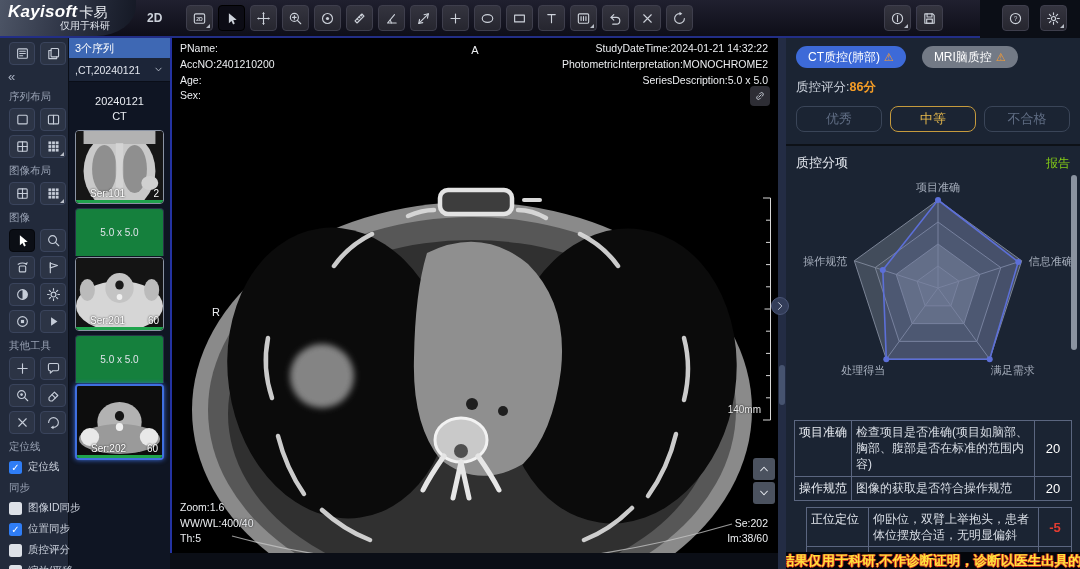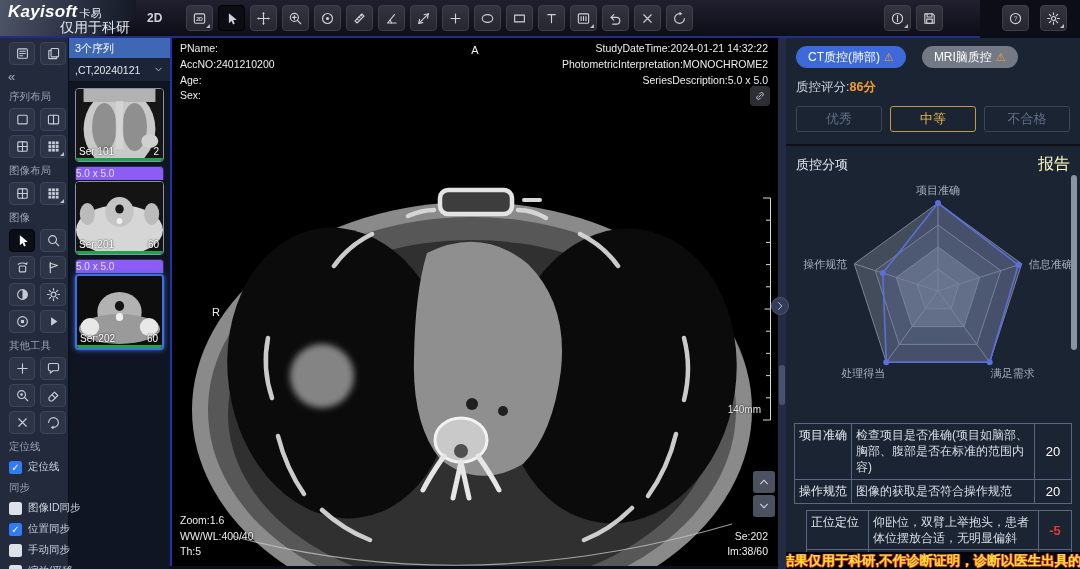--- a/index.html
+++ b/index.html
@@ -4,22 +4,22 @@
 <style>
   html,body{margin:0;padding:0;background:#000;}
   body{width:1080px;height:569px;overflow:hidden;font-family:"Liberation Sans","DejaVu Sans",sans-serif;position:relative;}
   .stage{position:absolute;inset:0;background:#0b0e16;}
 
   
   .topbar{position:absolute;left:0;top:0;width:980px;height:38px;background:linear-gradient(#20202f,#0e0e18);border-bottom:2px solid #222e86;box-sizing:border-box;z-index:20;}
   .logo{position:absolute;left:0;top:0;width:136px;height:36px;background:linear-gradient(100deg,#4d5566 0%,#2b3142 55%,#141824 100%);border-bottom-right-radius:40px 30px;padding:2px 0 0 8px;box-sizing:border-box;}
   .logo-line1{display:flex;align-items:baseline;gap:2px;}
   .logo-k{font-size:17px;font-weight:bold;font-style:italic;color:#fff;letter-spacing:.3px;}
-  .logo-cn{font-size:11px;color:#eef1f6;}
-  .logo-sub{font-size:14px;color:#e6eaf2;margin:-3px 0 0 52px;}
+  .logo-cn{font-size:14px;color:#eef1f6;}
+  .logo-sub{font-size:10px;color:#e6eaf2;margin:-3px 0 0 52px;}
   .mode2d{position:absolute;left:147px;top:11px;font-size:12px;font-weight:bold;color:#ccd1da;}
   .tb-group{position:absolute;top:5px;display:flex;gap:5px;}
   .tbtn{position:relative;width:27px;height:26px;border-radius:4px;background:linear-gradient(#34343f,#26262f);border:1px solid #3e3e4c;color:#cdd2da;display:flex;align-items:center;justify-content:center;box-sizing:border-box;cursor:pointer;}
   .tbtn.active{background:#0c0c15;border-color:#000;}
   .tbtn .corner{position:absolute;right:2px;bottom:2px;width:0;height:0;border-left:4px solid transparent;border-bottom:4px solid #b9bec8;}
   .tb-sep{position:absolute;left:916px;top:7px;width:1px;height:22px;background:#3c3c4e;}
 
   
   .toolsbar{position:absolute;left:0;top:38px;bottom:0;width:69px;background:#222a3b;border-right:1px solid #0b0f18;box-sizing:border-box;z-index:10;}
   .sb-grid{display:grid;grid-template-columns:26px 26px;gap:4px 5px;margin-left:9px;}
@@ -32,30 +32,30 @@
   .chk-box{width:13px;height:13px;border-radius:2.5px;background:#dde1e8;flex:0 0 auto;display:flex;align-items:center;justify-content:center;font-size:10px;color:#fff;cursor:pointer;}
   .chk-box.on{background:#2f7df6;}
   .chk-lab{color:#cdd3de;font-size:10.5px;white-space:nowrap;}
 
   
   .seriesbar{position:absolute;left:69px;top:38px;bottom:0;width:101px;background:#0f1523;z-index:9;}
   .series-head{height:20px;line-height:20px;background:#3e68b4;color:#fff;font-size:11px;padding-left:6px;}
   .series-dd{height:23px;display:flex;align-items:center;justify-content:space-between;padding:0 6px;background:#1c2538;color:#e2e6ee;font-size:10.5px;cursor:pointer;border-bottom:1px solid #0a0e18;}
   .ddc{color:#c2c9d6;display:flex;}
   .series-group{margin-top:12px;text-align:center;color:#e8ebf1;font-size:11px;line-height:1.35;}
-  .th-head{margin:4px 6px 0;text-align:left;color:#dfe3ea;font-size:10px;background:#8b5cf6;border:1px solid #2a3349;border-bottom:none;border-radius:4px 4px 0 0;padding:1px 0;}
+  .th-head{margin:4px 6px 0;text-align:center;color:#dfe3ea;font-size:10px;background:#15803d;border:1px solid #2a3349;border-bottom:none;border-radius:4px 4px 0 0;padding:18px 0;}
   .th-frame{position:relative;margin:1px 6px 0;height:72px;border:1px solid #8a93a3;border-radius:4px;overflow:hidden;background:#111;cursor:pointer;}
   .th-frame.first{margin-top:6px;}
   .th-frame.sel{border:2px solid #3f6fe0;box-shadow:0 0 5px #3f6fe0;}
-  .th-ser{position:absolute;left:3px;bottom:4px;color:#fff;font-size:10px;text-shadow:0 0 2px #000;}
+  .th-ser{position:absolute;left:14px;bottom:4px;color:#fff;font-size:10px;text-shadow:0 0 2px #000;}
   .th-cnt{position:absolute;right:4px;bottom:4px;color:#fff;font-size:10px;text-shadow:0 0 2px #000;}
   .th-bar{position:absolute;left:0;right:0;bottom:0;height:3px;background:#1fa34c;}
 
   
-  .viewer{position:absolute;left:170px;top:38px;bottom:3px;width:608px;background:#0369a1;border-left:2px solid #2433a2;box-sizing:border-box;overflow:hidden;z-index:5;}
+  .viewer{position:absolute;left:170px;top:38px;bottom:16px;width:608px;background:#0369a1;border-left:2px solid #2433a2;box-sizing:border-box;overflow:hidden;z-index:5;}
   .ct{position:absolute;inset:0;}
   .ovl{position:absolute;color:#eceef1;font-size:10.5px;line-height:1.5;text-shadow:0 0 2px #000;z-index:6;}
   .o-tl{left:8px;top:3px;}
   .o-tc{left:50%;top:4px;transform:translateX(-50%);font-size:11px;}
   .o-tr{right:10px;top:3px;text-align:right;}
   .o-r{left:40px;top:266px;font-size:11px;}
   .o-bl{left:8px;bottom:6px;}
   .o-br{right:10px;bottom:6px;text-align:right;}
   .linkbtn{position:absolute;right:8px;top:48px;width:20px;height:20px;border-radius:4px;background:#2d2d34;color:#cfd4dc;display:flex;align-items:center;justify-content:center;cursor:pointer;z-index:7;}
   .ruler{position:absolute;right:3px;top:158px;z-index:6;}
@@ -71,26 +71,26 @@
   
   .qcpanel{position:absolute;left:786px;top:38px;bottom:0;width:294px;background:#1b2433;box-sizing:border-box;padding:0 8px;overflow:hidden;z-index:6;}
   .qc-tabs{display:flex;gap:16px;padding:8px 0 5px 2px;}
   .pill{display:flex;align-items:center;gap:4px;height:22px;padding:0 12px;border-radius:12px;font-size:12px;color:#fff;cursor:pointer;white-space:nowrap;}
   .pill.on{background:#3d6ad8;}
   .pill.off{background:#737a86;}
   .warn{color:#ff9d2e;font-size:11px;}
   .qc-score{margin:6px 0 0 2px;font-size:12.5px;color:#ccd2dc;}
   .qc-score .orange{color:#f59d27;font-weight:bold;}
   .qc-grades{display:flex;gap:8px;margin:10px 2px 0;}
-  .grade{flex:1;height:26px;line-height:24px;text-align:center;border:1px solid #3a4558;border-radius:3px;color:#5f6c83;font-size:13px;box-sizing:border-box;cursor:pointer;}
+  .grade{flex:1;height:26px;line-height:24px;text-align:center;border:1px solid #3a4558;border-radius:8px;color:#5f6c83;font-size:13px;box-sizing:border-box;cursor:pointer;}
   .grade.on{border-color:#c59a3d;color:#e7b94c;}
   .qc-divider{height:2px;background:#0d1117;margin:12px -8px 0;}
   .qc-sec{display:flex;justify-content:space-between;align-items:center;margin-top:8px;padding:0 2px;}
   .qc-sec .t{font-size:13px;color:#e4e8ef;}
-  .qc-sec .r{font-size:16px;color:#fef9c3;cursor:pointer;font-family:Liberation Serif, serif;}
+  .qc-sec .r{font-size:12px;color:#84cc16;cursor:pointer;font-family:Liberation Serif, serif;}
   #radar{display:flex;justify-content:center;margin-top:4px;}
   #qc-table{margin-top:2px;font-size:12px;}
   .tbl{display:grid;border:1px solid #5b6680;}
   .tbl.main{grid-template-columns:57px 1fr 36px;}
   .tbl.sub{margin:6px 0 0 12px;grid-template-columns:62px 1fr 32px;}
   .cell{padding:3px 4px;color:#d9dee6;line-height:1.35;box-sizing:border-box;}
   .cell.br{border-right:1px solid #5b6680;}
   .cell.bb{border-bottom:1px solid #5b6680;}
   .cell.lab{color:#e6eaf0;}
   .cell.sc{display:flex;align-items:center;justify-content:center;color:#fff;font-size:13px;}
@@ -503,38 +503,42 @@
         <div class="chk-row">
           <span class="chk-box "></span>
           <span class="chk-lab">图像ID同步</span>
         </div>
         <div class="chk-row">
           <span class="chk-box on">✓</span>
           <span class="chk-lab">位置同步</span>
         </div>
         <div class="chk-row">
           <span class="chk-box "></span>
-          <span class="chk-lab">手动同步</span>
+          <span class="chk-lab">质控评分</span>
         </div>
         <div class="chk-row">
           <span class="chk-box "></span>
           <span class="chk-lab">缩放/平移</span>
         </div>
       </div>
   </div>
 
   <div class="seriesbar">
     <div class="series-head">3个序列</div>
     <div class="series-dd">
       <span>,CT,20240121</span>
       <span class="ddc">
           <svg width="11" height="11" viewBox="0 0 16 16" fill="none" stroke="currentColor" stroke-width="1.2" stroke-linecap="round" stroke-linejoin="round">
             <path d="M4.2 6 8 10 11.8 6"></path>
           </svg>
         </span>
+    </div>
+    <div class="series-group">
+      <div>20240121</div>
+      <div>CT</div>
     </div>
     <div id="series-list">
         <div class="th-frame first"><svg viewBox="0 0 92 72" width="100%" height="100%" preserveAspectRatio="none">
             <rect width="92" height="72" fill="#161616"></rect>
             <ellipse cx="46" cy="40" rx="38" ry="40" fill="#c9c9c9"></ellipse>
             <rect x="8" y="0" width="76" height="13" fill="#b2b2b2"></rect>
             <ellipse cx="30" cy="38" rx="13" ry="24" fill="#8f8f8f"></ellipse>
             <ellipse cx="62" cy="38" rx="13" ry="24" fill="#8f8f8f"></ellipse>
             <rect x="42" y="12" width="8" height="48" fill="#d8d8d8" opacity="0.7"></rect>
             <ellipse cx="78" cy="52" rx="9" ry="7" fill="#d0d0d0"></ellipse>

